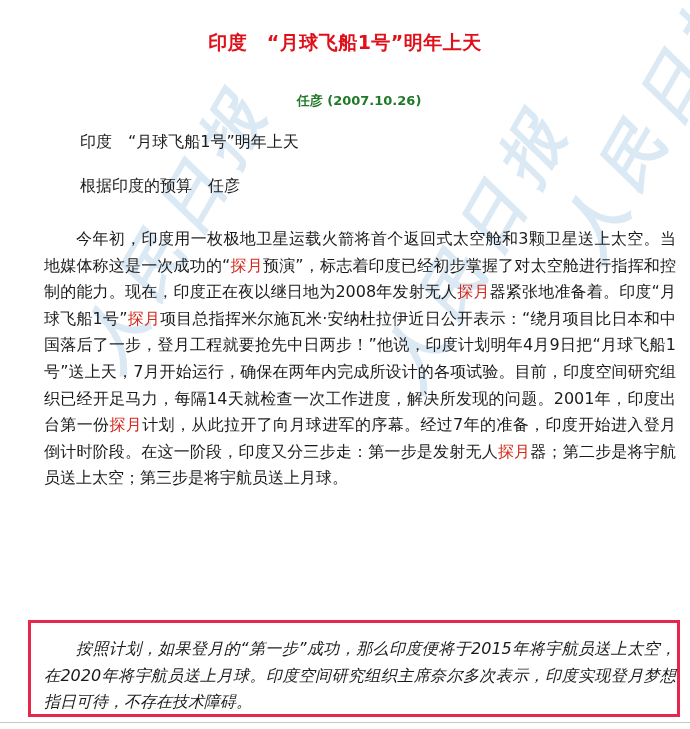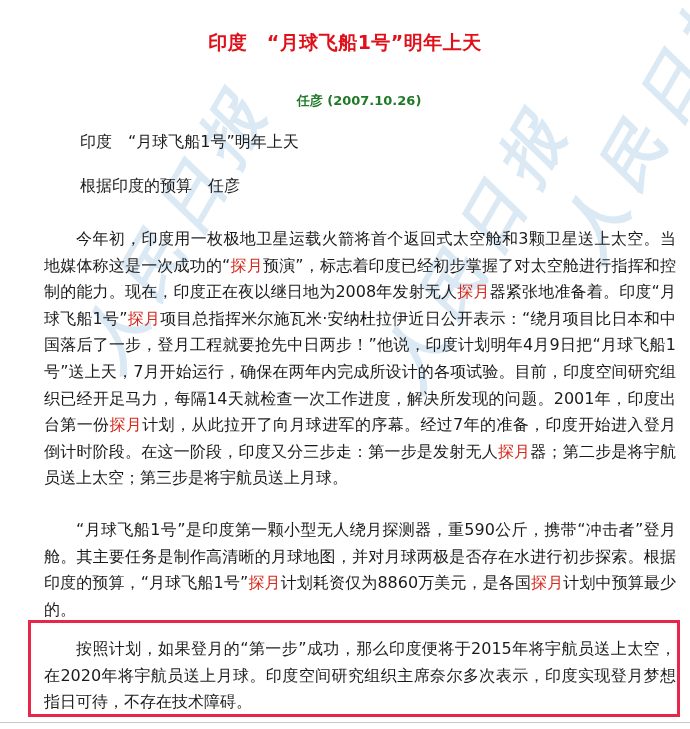--- a/index.html
+++ b/index.html
@@ -39,21 +39,21 @@
     .l1 { top: 132px; }
     .l2 { top: 176px; }
     .para {
       position: absolute; left: 44px; width: 632px;
       font-size: 16px; line-height: 26.6px; color: #1a1a1a;
       text-align: justify; text-indent: 2em;
       margin: 0;
     }
     .p1 { top: 226px; }
     .p2 { top: 517px; }
-    .p3 { top: 636px; }
+    .p3 { top: 636px; font-style: italic; }
     .hl { color: #d42a1e; }
     .redbox {
       position: absolute; left: 28px; top: 620px; width: 652px; height: 97px;
       border: 3px solid #e8254a; box-sizing: border-box;
     }
     .bottom-rule {
       position: absolute; left: 0; top: 722px; width: 690px; height: 1px; background: #c8c8c8;
     }
   </style>
 </head>
@@ -64,19 +64,18 @@
 <div class="watermark wm3">人民日报</div>
 
 <div class="page">
   <div class="title">印度　“月球飞船1号”明年上天</div>
   <div class="byline">任彦 (2007.10.26)</div>
 
   <div class="line l1">印度　“月球飞船1号”明年上天</div>
   <div class="line l2">根据印度的预算　任彦</div>
 
   <p class="para p1"><span>今年初，印度用一枚极地卫星运载火箭将首个返回式太空舱和3颗卫星送上太空。当地媒体称这是一次成功的“</span><span class="hl">探月</span><span>预演”，标志着印度已经初步掌握了对太空舱进行指挥和控制的能力。现在，印度正在夜以继日地为2008年发射无人</span><span class="hl">探月</span><span>器紧张地准备着。印度“月球飞船1号”</span><span class="hl">探月</span><span>项目总指挥米尔施瓦米·安纳杜拉伊近日公开表示：“绕月项目比日本和中国落后了一步，登月工程就要抢先中日两步！”他说，印度计划明年4月9日把“月球飞船1号”送上天，7月开始运行，确保在两年内完成所设计的各项试验。目前，印度空间研究组织已经开足马力，每隔14天就检查一次工作进度，解决所发现的问题。2001年，印度出台第一份</span><span class="hl">探月</span><span>计划，从此拉开了向月球进军的序幕。经过7年的准备，印度开始进入登月倒计时阶段。在这一阶段，印度又分三步走：第一步是发射无人</span><span class="hl">探月</span><span>器；第二步是将宇航员送上太空；第三步是将宇航员送上月球。</span></p>
-  <p class="para p2"><span>“月球飞船1号”是印度第一颗小型无人绕月探测器，重590公斤，携带“冲击者”登月舱。其主要任务是制作高清晰的月球地图，并对月球两极是否存在水进行初步探索。根据印度的预算，“月球飞船1号”</span><span class="hl">探月</span><span>计划耗资仅为8860万美元，是各国</span><span class="hl">探月</span><span>计划中预算最少的。</span></p>
 
   <div class="redbox"></div>
   <p class="para p3"><span>按照计划，如果登月的“第一步”成功，那么印度便将于2015年将宇航员送上太空，在2020年将宇航员送上月球。印度空间研究组织主席奈尔多次表示，印度实现登月梦想指日可待，不存在技术障碍。</span></p>
 
   <div class="bottom-rule"></div>
 </div>
 
 </body></html>

